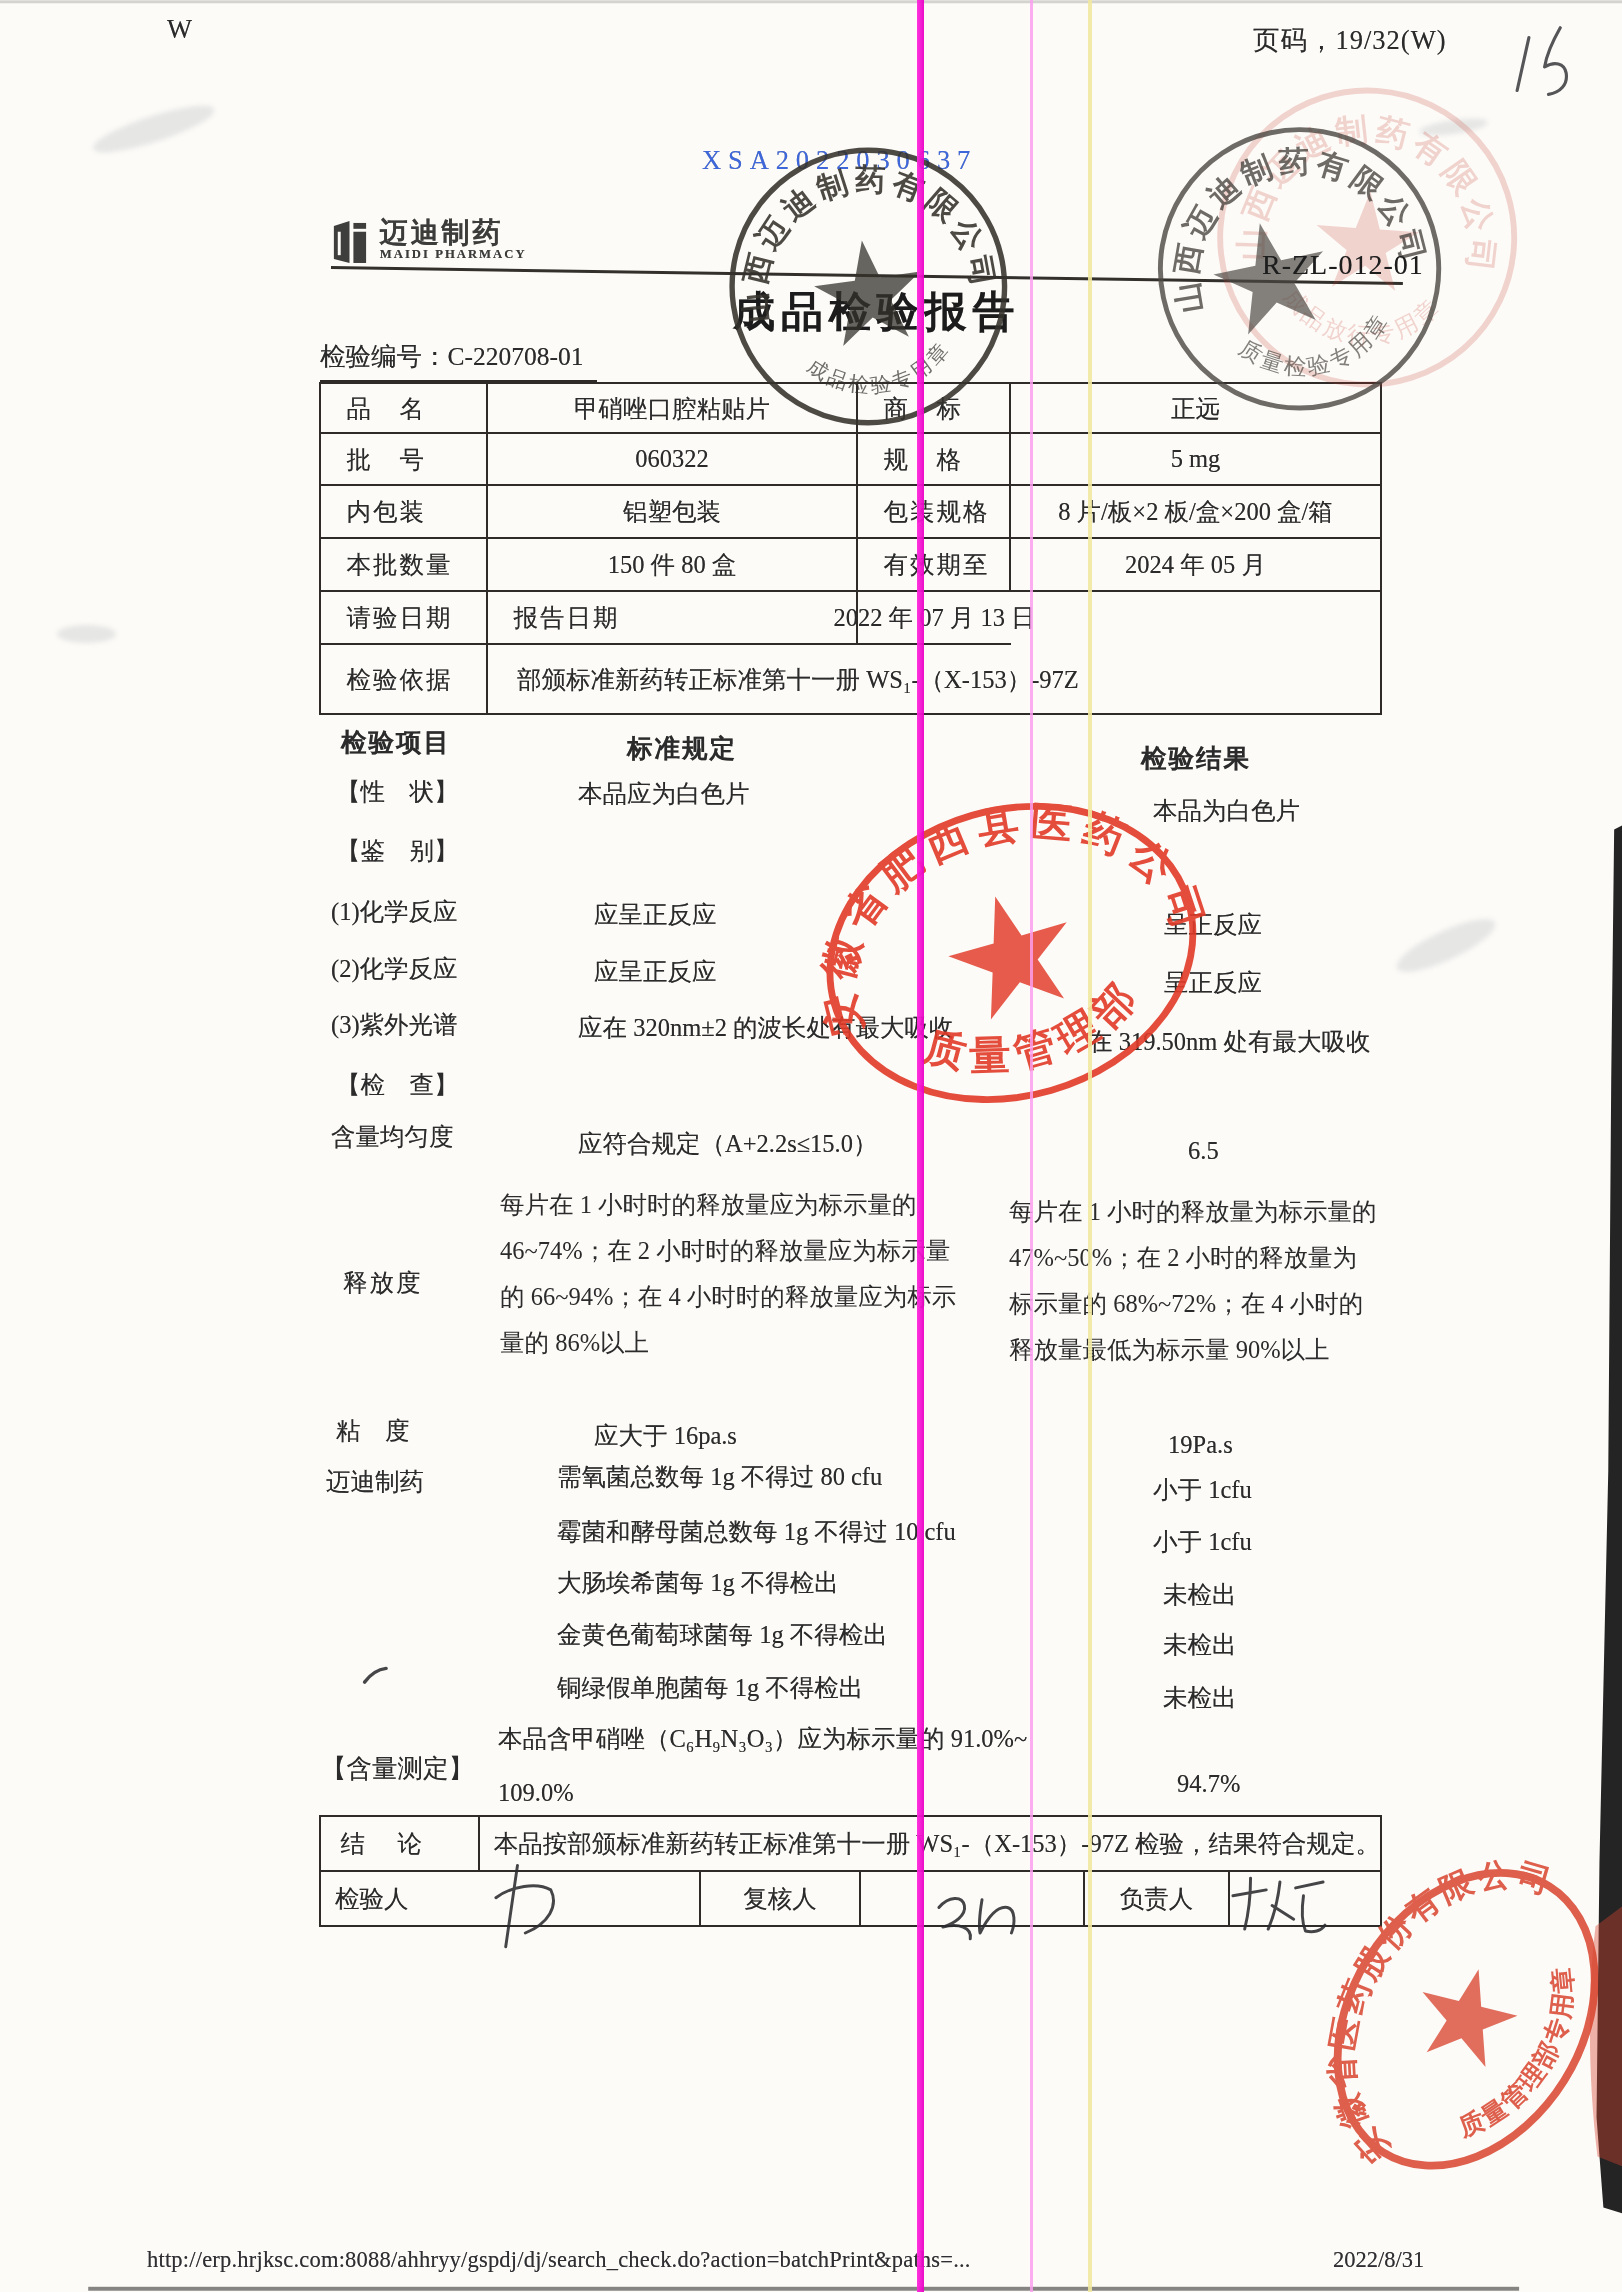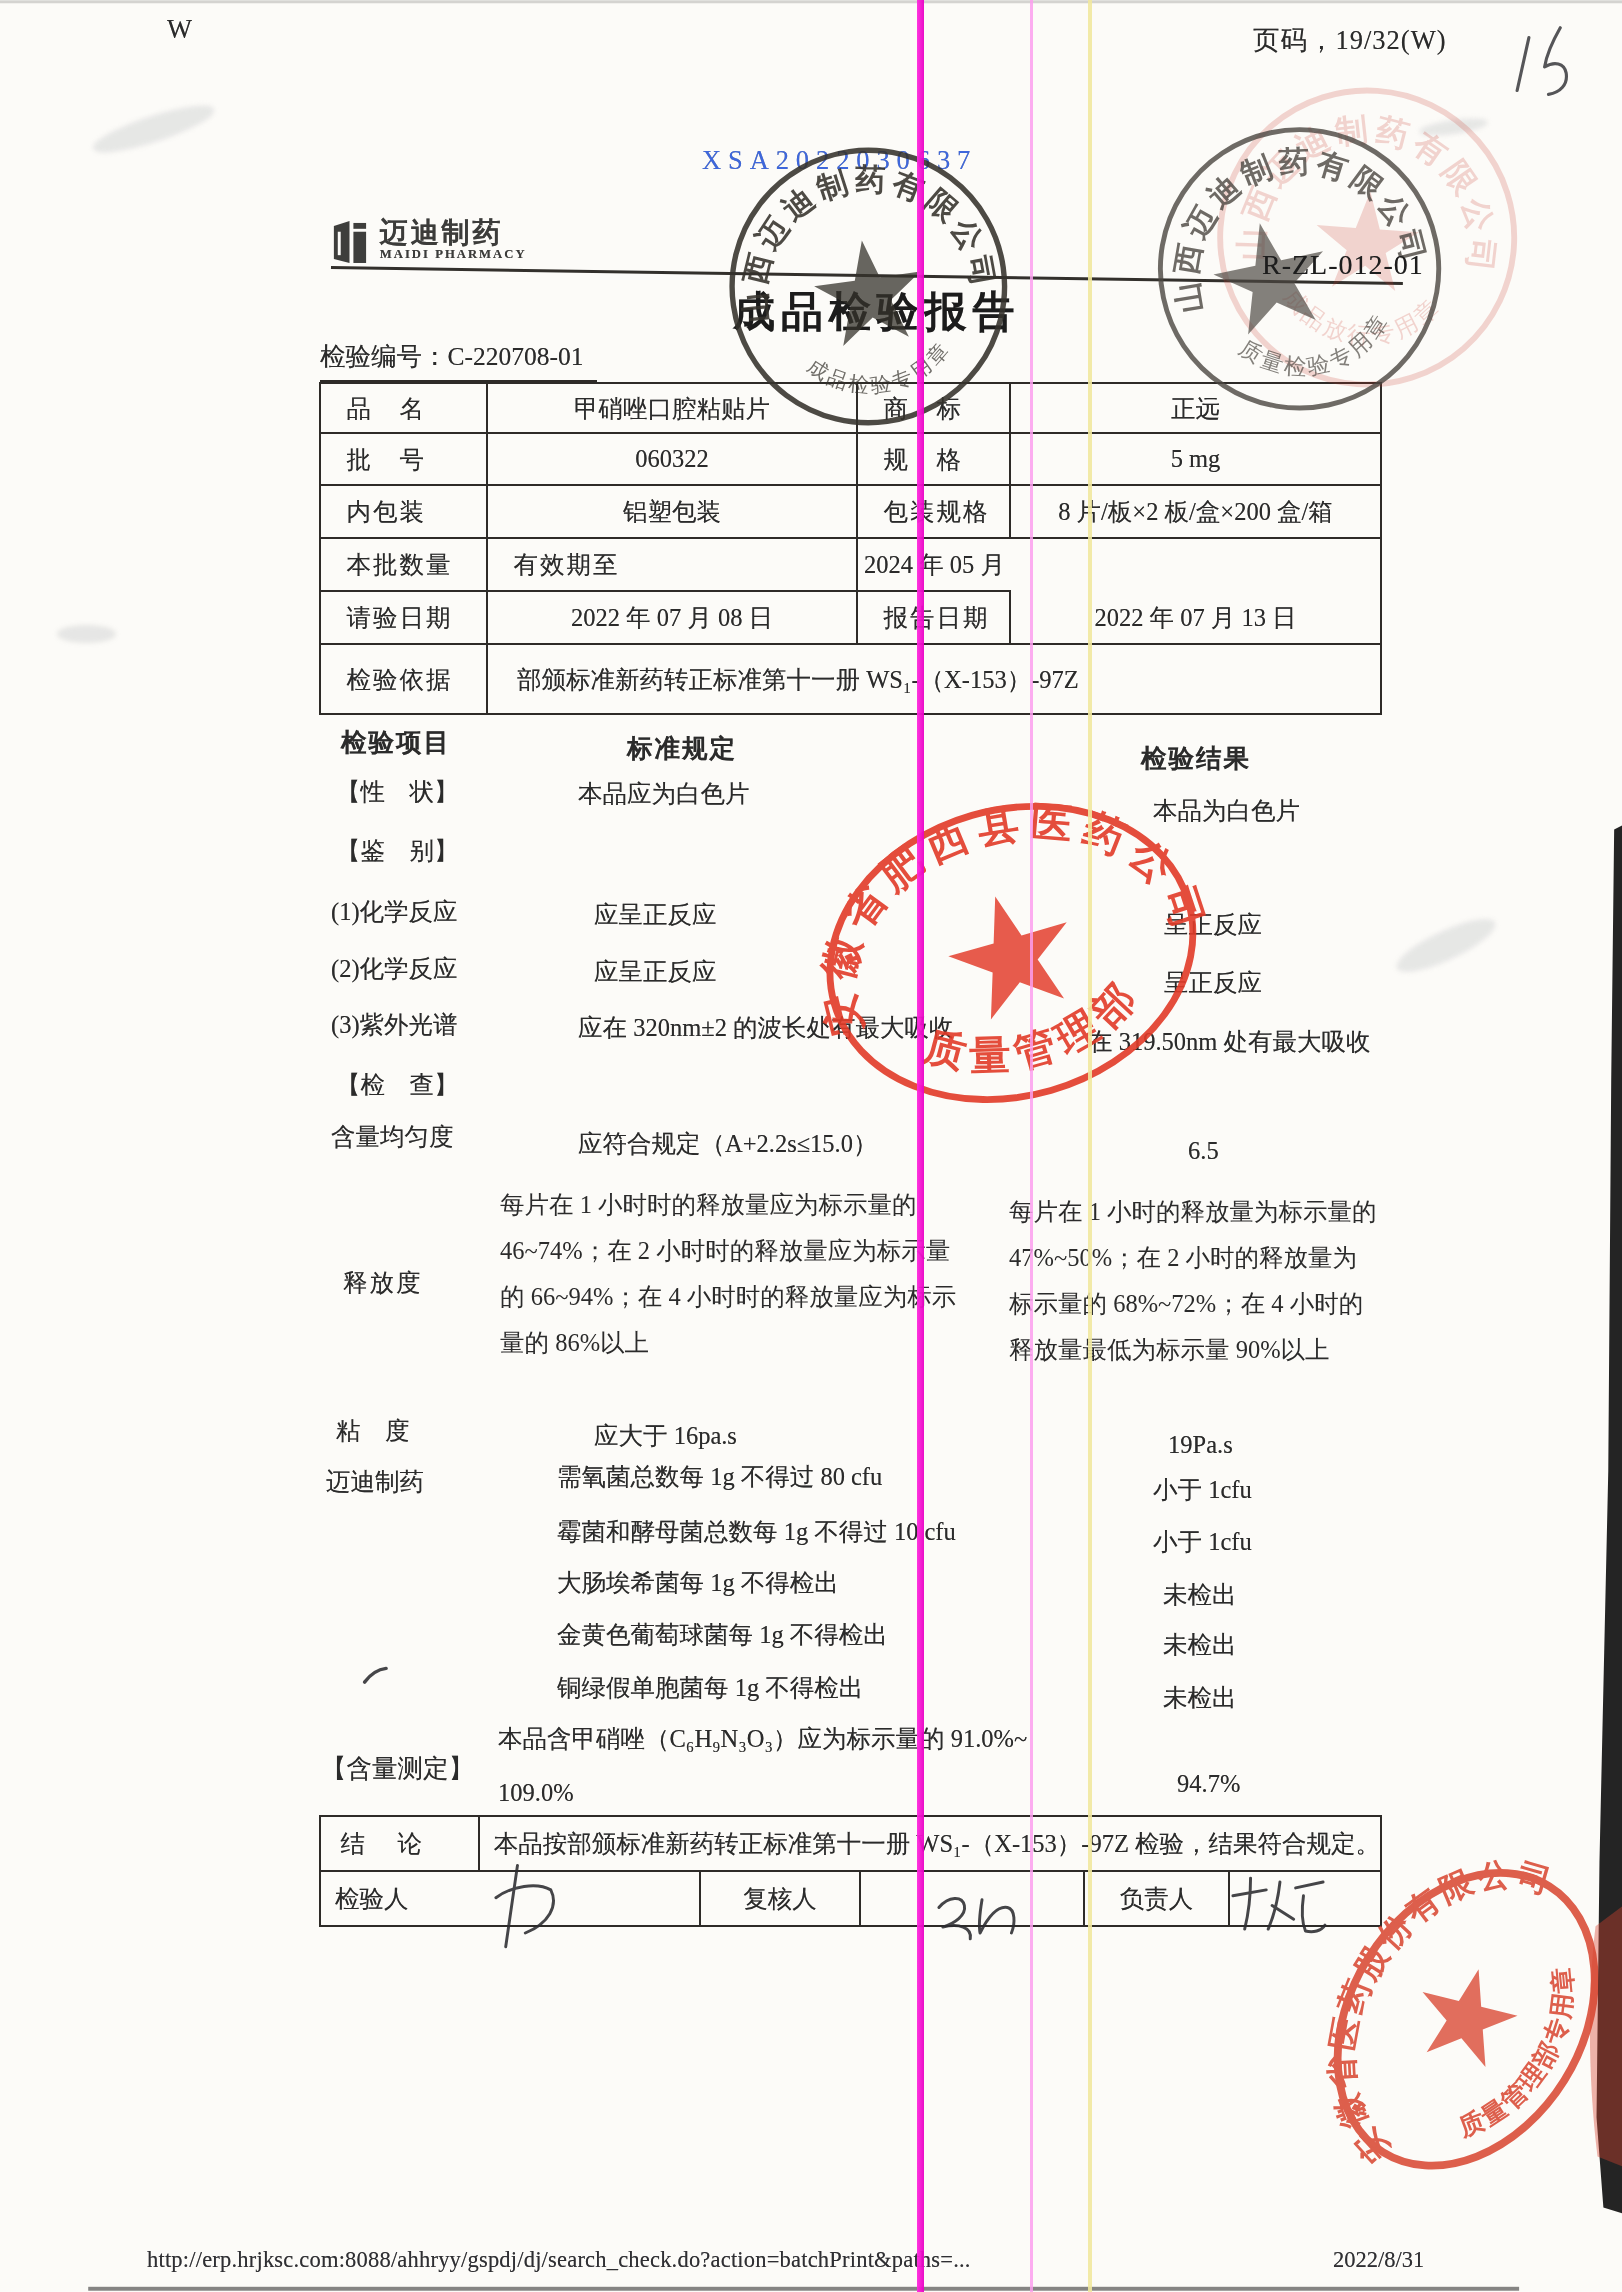--- a/index.html
+++ b/index.html
@@ -97,26 +97,26 @@
       <div class="val t">5 mg</div>
     </div>
     <div class="it-row h56">
       <div class="lab t">内包装</div>
       <div class="val t">铝塑包装</div>
       <div class="lab t">包装规格</div>
       <div class="val t">8 片/板×2 板/盒×200 盒/箱</div>
     </div>
     <div class="it-row h56">
       <div class="lab t">本批数量</div>
+      <div class="val t">150 件 80 盒</div>
       <div class="lab t">有效期至</div>
       <div class="val t">2024 年 05 月</div>
     </div>
     <div class="it-row h56">
       <div class="lab t">请验日期</div>
-      <div class="val t">2022 年 07 月 08 日</div>
       <div class="lab t">报告日期</div>
       <div class="val t">2022 年 07 月 13 日</div>
     </div>
     <div class="it-basis h72">
       <div class="lab t">检验依据</div>
       <div class="t" style="padding-left:29px;">部颁标准新药转正标准第十一册 WS₁-（X-153）-97Z</div>
     </div>
   </div>
 
   <div class="abs t colhead" style="left:341px;top:725px;">检验项目</div>

